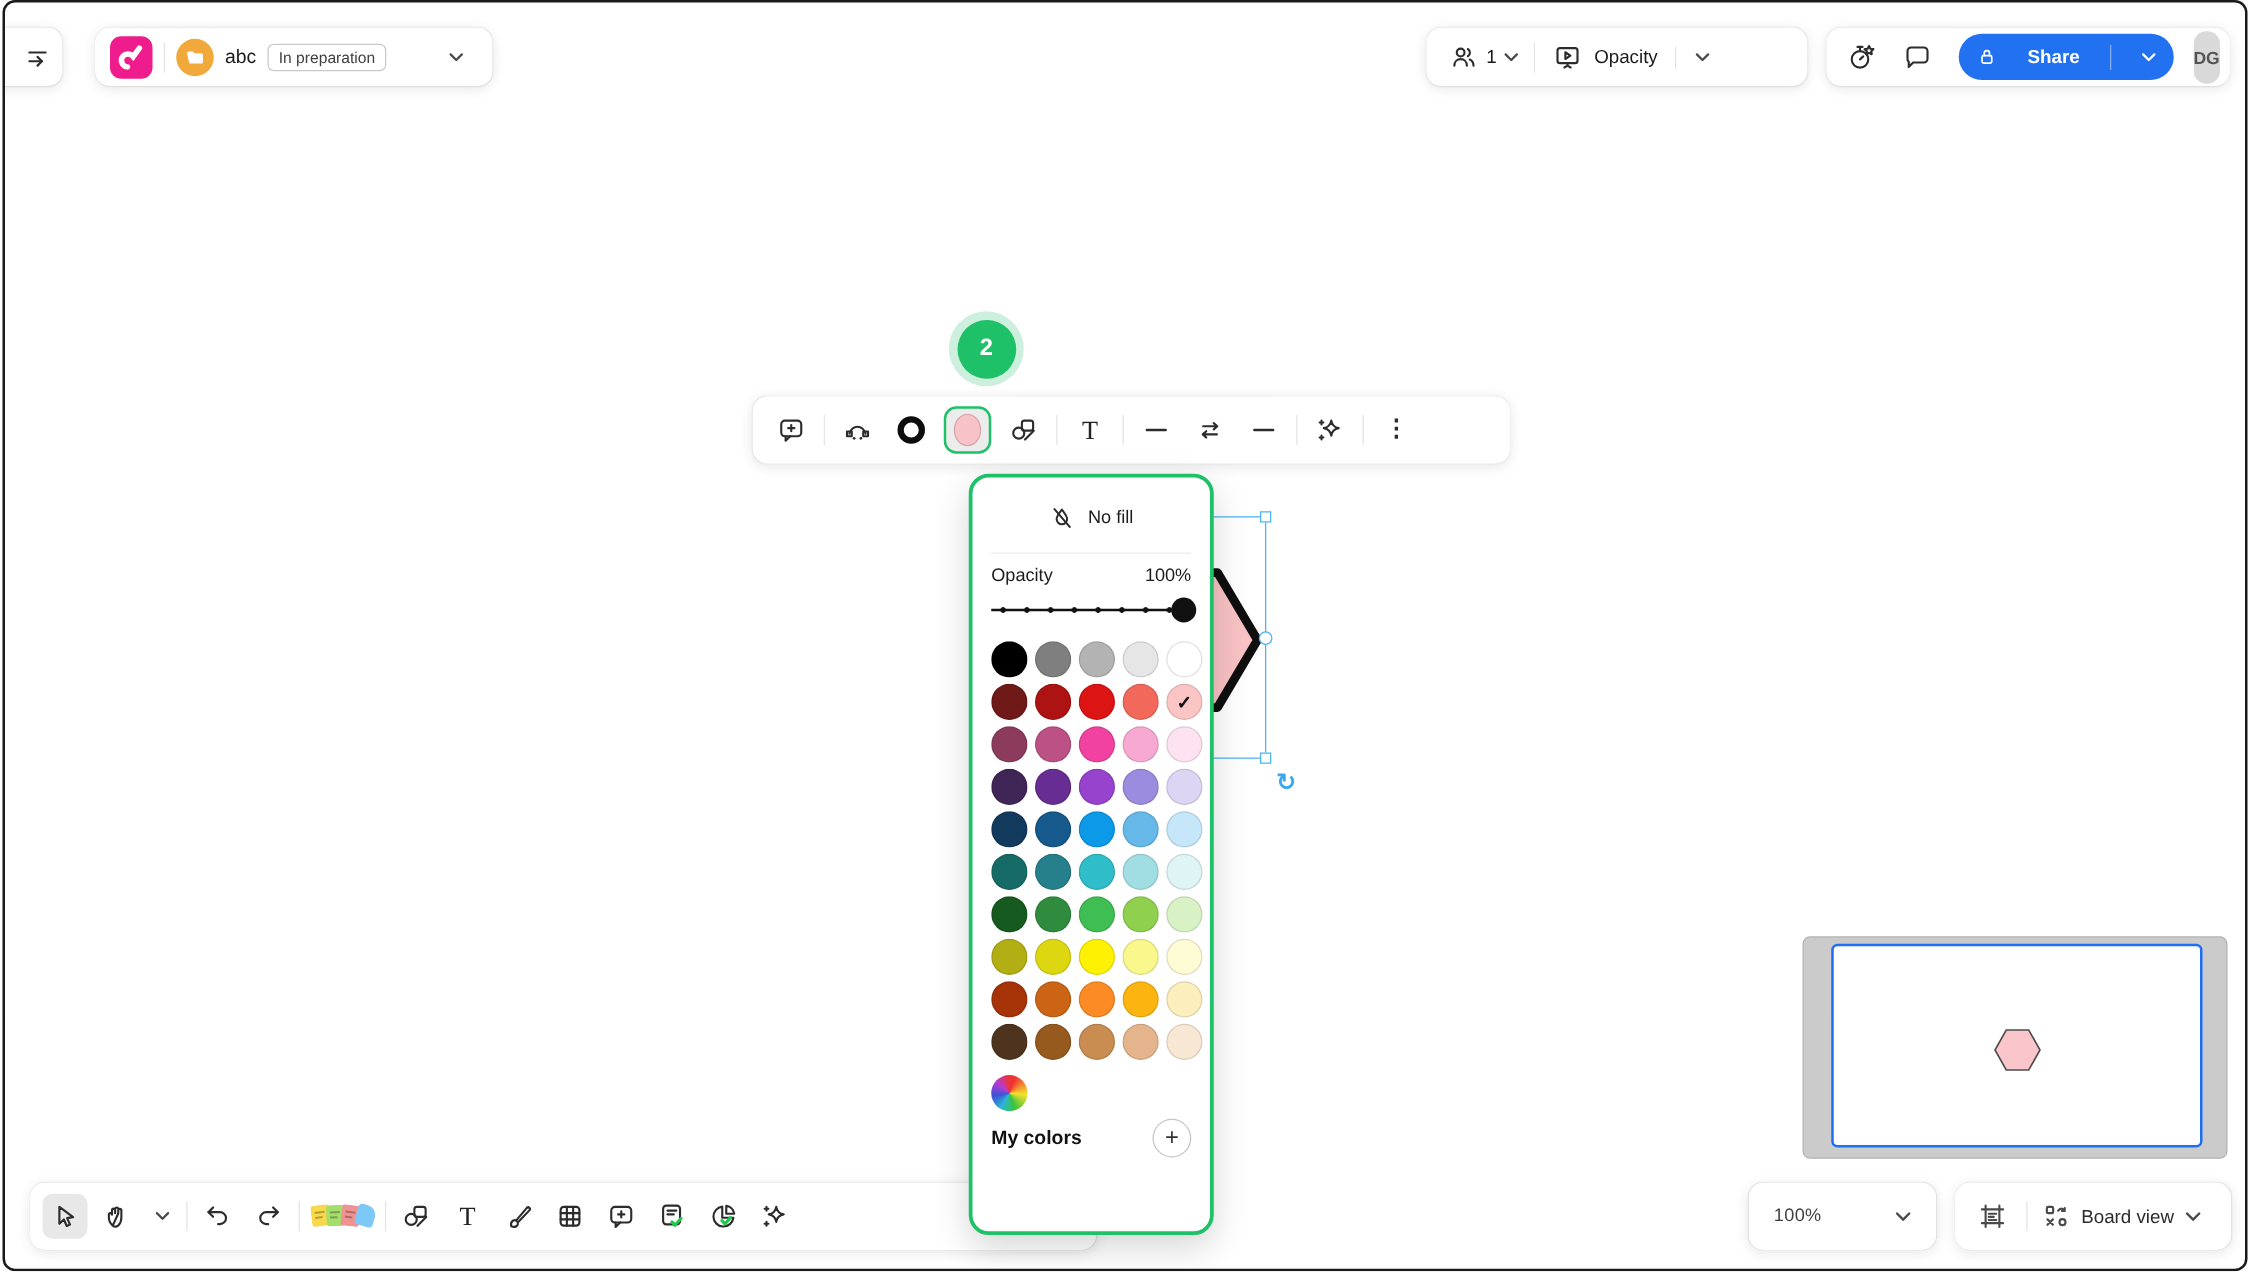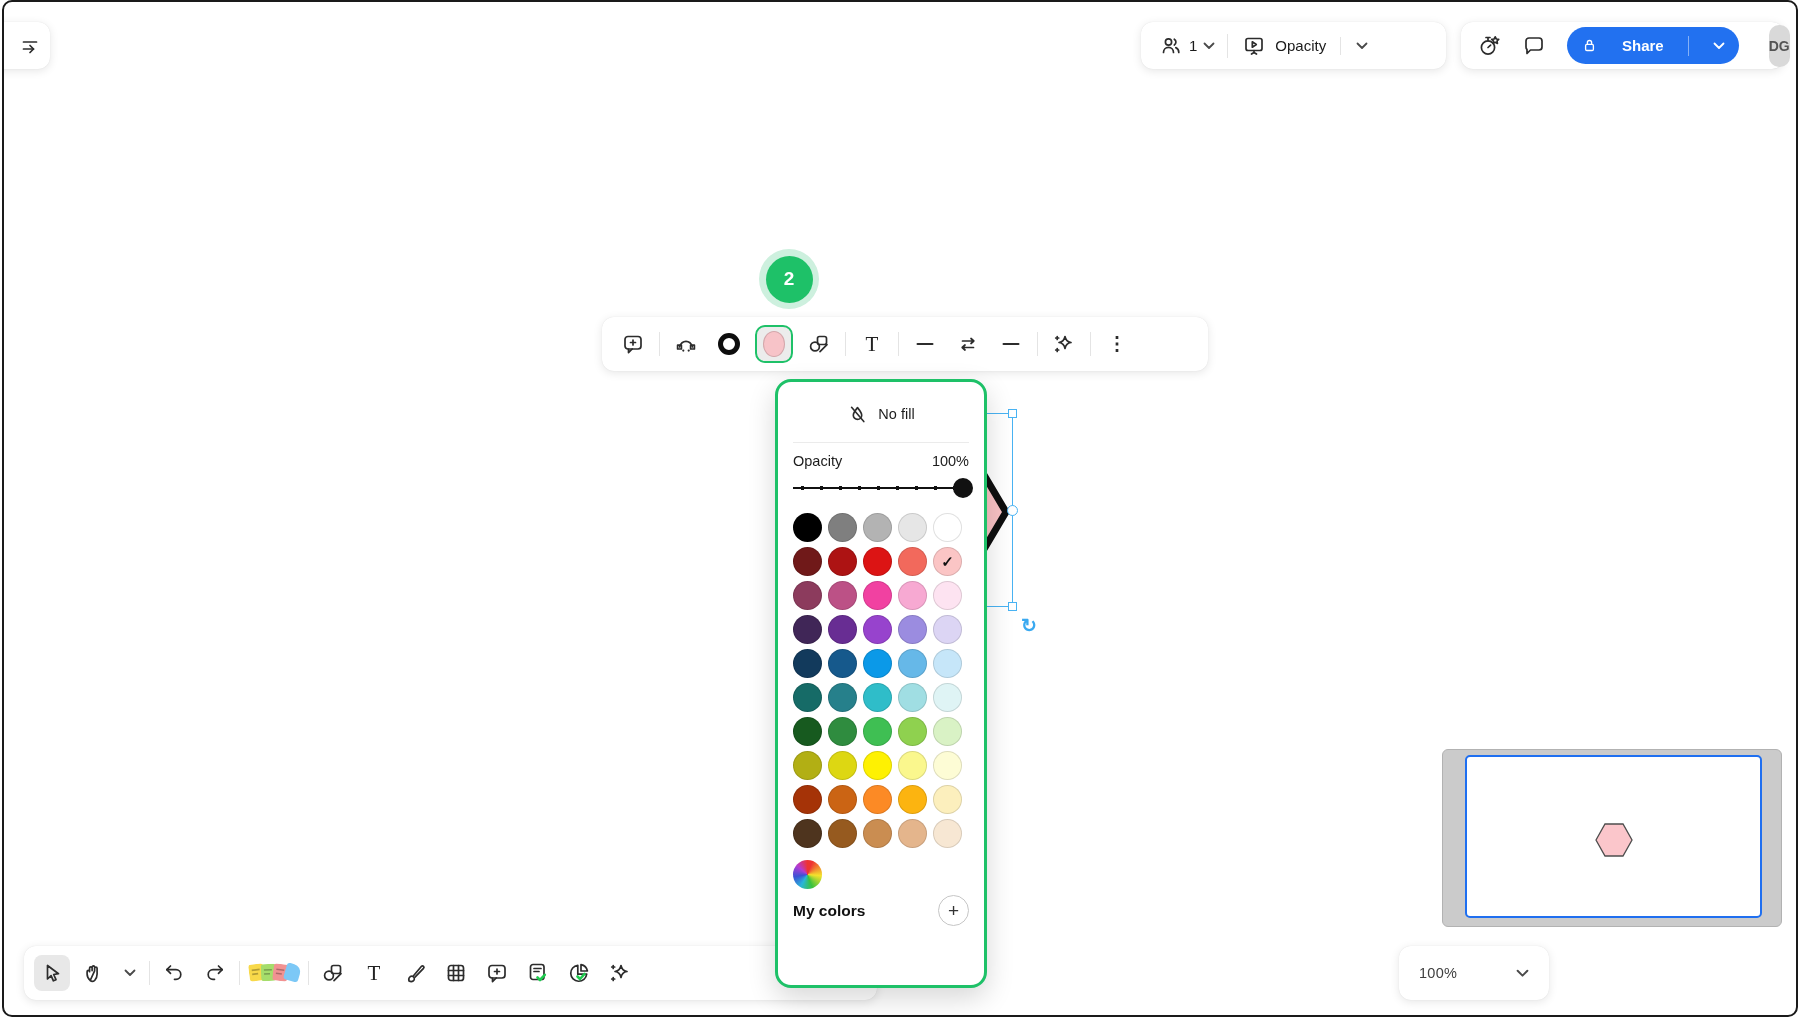--- a/index.html
+++ b/index.html
@@ -52,21 +52,21 @@
   
   .ftoolbar { left:598px; top:315px; width:606px; height:54px; padding:0 14px; gap:9px; z-index:35; }
   .ring-icon { width:22px; height:22px; border-radius:50%; border:5.5px solid #0d0d0d; }
   .fill-swatch-btn { width:38px; height:38px; border-radius:10px; border:2.5px solid #1ec168;
                      background:#ececec; display:flex; align-items:center; justify-content:center; cursor:pointer; }
   .fill-ellipse { width:22px; height:26px; border-radius:50%; background:#f7c3c8; border:1px solid rgba(0,0,0,.14); }
   .serif-t { font-family:"Liberation Serif", serif; font-size:21px; color:#222; line-height:1; }
   .kebab { font-size:19px; font-weight:700; color:#2c2c2c; letter-spacing:0; line-height:0.62; text-align:center; }
 
   
-  .color-panel { position:absolute; left:771px; top:377px; width:212px; height:609px; z-index:40;
+  .color-panel { position:absolute; left:771px; top:377px; width:196px; height:609px; z-index:40;
                  background:#fff; border:3px solid #1ec168; border-radius:16px;
                  box-shadow:0 10px 28px rgba(0,0,0,.16); padding:12px 15px 14px; }
   .nofill-row { display:flex; align-items:center; justify-content:center; gap:10px; height:40px;
                 border-radius:8px; cursor:pointer; }
   .nofill-label { font-size:14.5px; color:#1c1c1c; }
   .panel-hr { height:1px; background:#ebebeb; margin:8px 0 10px; }
   .opacity-row { display:flex; justify-content:space-between; align-items:center; font-size:14.5px; color:#1c1c1c; }
   .slider { position:relative; height:22px; margin:8px 0 6px; cursor:pointer; }
   .slider .track { position:absolute; left:0; right:4px; top:10px; height:2px; background:#111; }
   .slider .dots { position:absolute; left:0; right:4px; top:7px; height:8px;
@@ -128,20 +128,40 @@
   </div>
 
   <div class="card collapse-pill" style="z-index:50;">
     <svg class="i" width="20" height="20" viewBox="0 0 20 20">
       <path d="M3.5 6 h13"></path>
         <path d="M3.5 13 h10"></path>
         <path d="M10 9.5 l3.5 3.5 -3.5 3.5"></path>
     </svg>
   </div>
 
+  <div class="card hdr-left" style="z-index:50;">
+    <div class="logo">
+      <svg width="26" height="26" viewBox="0 0 26 26">
+        <path d="M10 20.5 a5.2 5.2 0 1 1 4.6 -8.2 L19.5 5.5" stroke="#fff" stroke-width="4.4" fill="none" stroke-linecap="round"></path>
+      </svg>
+    </div>
+    <div class="vdiv"></div>
+    <div class="folder">
+      <svg width="18" height="18" viewBox="0 0 24 24">
+        <path d="M4.5 8.5 a2 2 0 0 1 2 -2 h4 l2 2 h7 a2 2 0 0 1 2 2 v7 a2 2 0 0 1 -2 2 h-11 a2 2 0 0 1 -2 -2 z" fill="#fff" transform="translate(-1,-1)"></path>
+      </svg>
+    </div>
+    <span class="board-title">abc</span>
+    <span class="status-badge">In preparation</span>
+    <div class="icon-btn" style="margin-left:auto;">
+      <svg class="chev" width="12" height="8" viewBox="0 0 12 8">
+        <polyline points="1.5,1.5 6,6 10.5,1.5"></polyline>
+      </svg>
+    </div>
+  </div>
 
   <div class="card hdr-right1" style="z-index:50;">
     <div class="icon-btn" style="width:auto; gap:6px; padding:0 4px;">
       <svg class="i" width="24" height="24" viewBox="0 0 24 24">
         <circle cx="9.5" cy="8" r="3.1"></circle>
         <path d="M4.5 18.5 c0 -3.1 2.2 -5.2 5 -5.2 s5 2.1 5 5.2"></path>
         <path d="M15.3 5.2 a3.4 3.4 0 0 1 0 5.8"></path>
         <path d="M16.8 13.6 c2 0.9 3 2.6 3 4.9"></path>
       </svg>
       <span class="count">1</span>
@@ -184,21 +204,21 @@
       <svg width="17" height="17" viewBox="0 0 24 24" style="stroke:#fff; fill:none; stroke-width:1.9; stroke-linecap:round; stroke-linejoin:round;">
         <rect x="6.5" y="10.5" width="11" height="8.5" rx="1.8"></rect>
         <path d="M9 10.5 V8 a3 3 0 0 1 6 0 v2.5"></path>
       </svg>
       <span class="share-label">Share</span>
       <div class="share-sep"></div>
       <svg class="chev" width="12" height="8" viewBox="0 0 12 8" style="stroke:#fff;">
         <polyline points="1.5,1.5 6,6 10.5,1.5"></polyline>
       </svg>
     </div>
-    <div class="avatar" style="margin-left:20px;">
+    <div class="avatar" style="margin-left:6px;">
       <span>DG</span>
     </div>
   </div>
 
   <div class="step-badge">
     <div class="step-badge-inner">2</div>
   </div>
 
   <div class="card ftoolbar">
     <div class="icon-btn">
@@ -444,14 +464,35 @@
     </div>
   </div>
 
   <div class="card zoom-pill">
     <span class="zoom-level">100%</span>
     <svg class="chev" width="13" height="9" viewBox="0 0 12 8">
       <polyline points="1.5,1.5 6,6 10.5,1.5"></polyline>
     </svg>
   </div>
 
+  <div class="card view-pill">
+    <div class="icon-btn">
+      <svg class="i" width="24" height="24" viewBox="0 0 24 24" style="stroke:#4a4a4a;">
+        <path d="M6.5 3.5 v17 M17.5 3.5 v17 M3.5 6.5 h17 M3.5 17.5 h17"></path>
+        <path d="M9 10 h6 M9 12.5 h4 M9 15 h6"></path>
+      </svg>
+    </div>
+    <div class="vdiv"></div>
+    <div class="icon-btn" style="width:auto; gap:9px; padding:0 2px;">
+      <svg class="i" width="22" height="22" viewBox="0 0 22 22" style="stroke:#4a4a4a;">
+        <rect x="3.5" y="3.5" width="5" height="5" rx="1"></rect>
+        <path d="M12.5 6.5 c1.5 -2.2 3.8 -2.2 5.3 0 M17.8 4.5 v2.2 h-2.2"></path>
+        <path d="M4 13.5 l4.3 4.3 M8.3 13.5 l-4.3 4.3"></path>
+        <circle cx="16" cy="15.7" r="2.4"></circle>
+      </svg>
+      <span class="view-label">Board view</span>
+      <svg class="chev" width="13" height="9" viewBox="0 0 12 8">
+        <polyline points="1.5,1.5 6,6 10.5,1.5"></polyline>
+      </svg>
+    </div>
+  </div>
 
 </div>
 
 </body></html>

